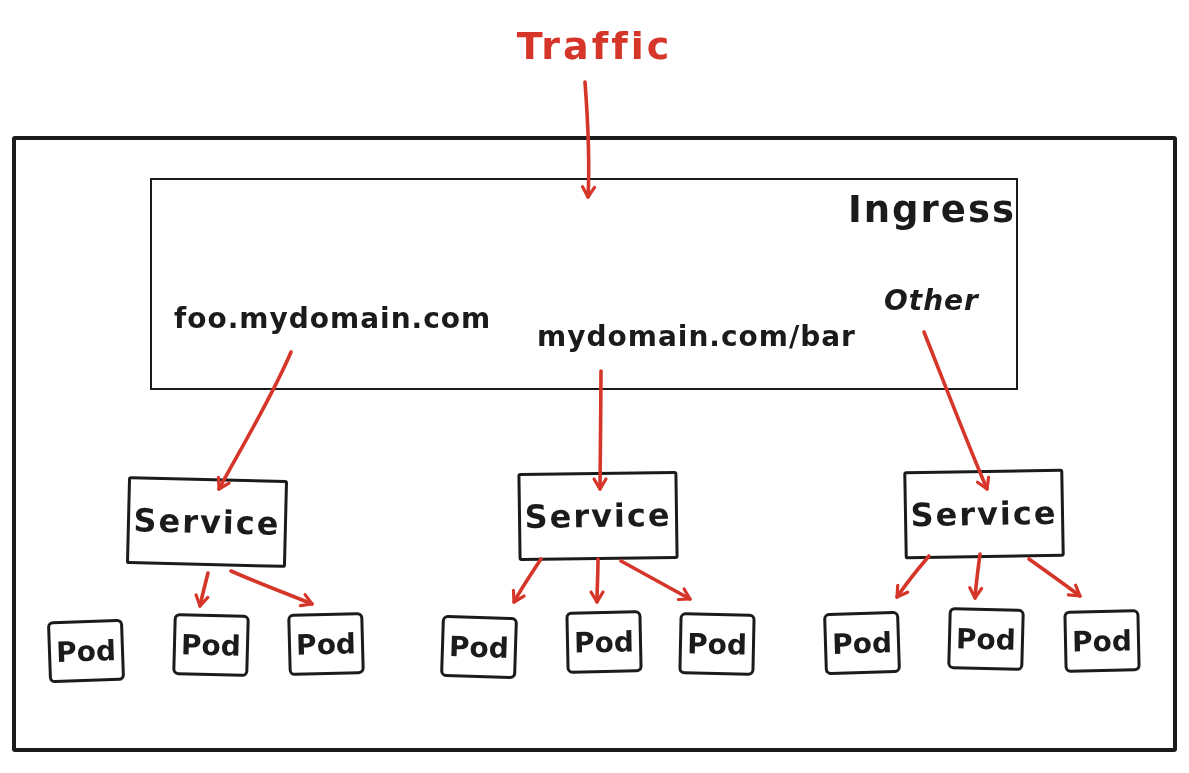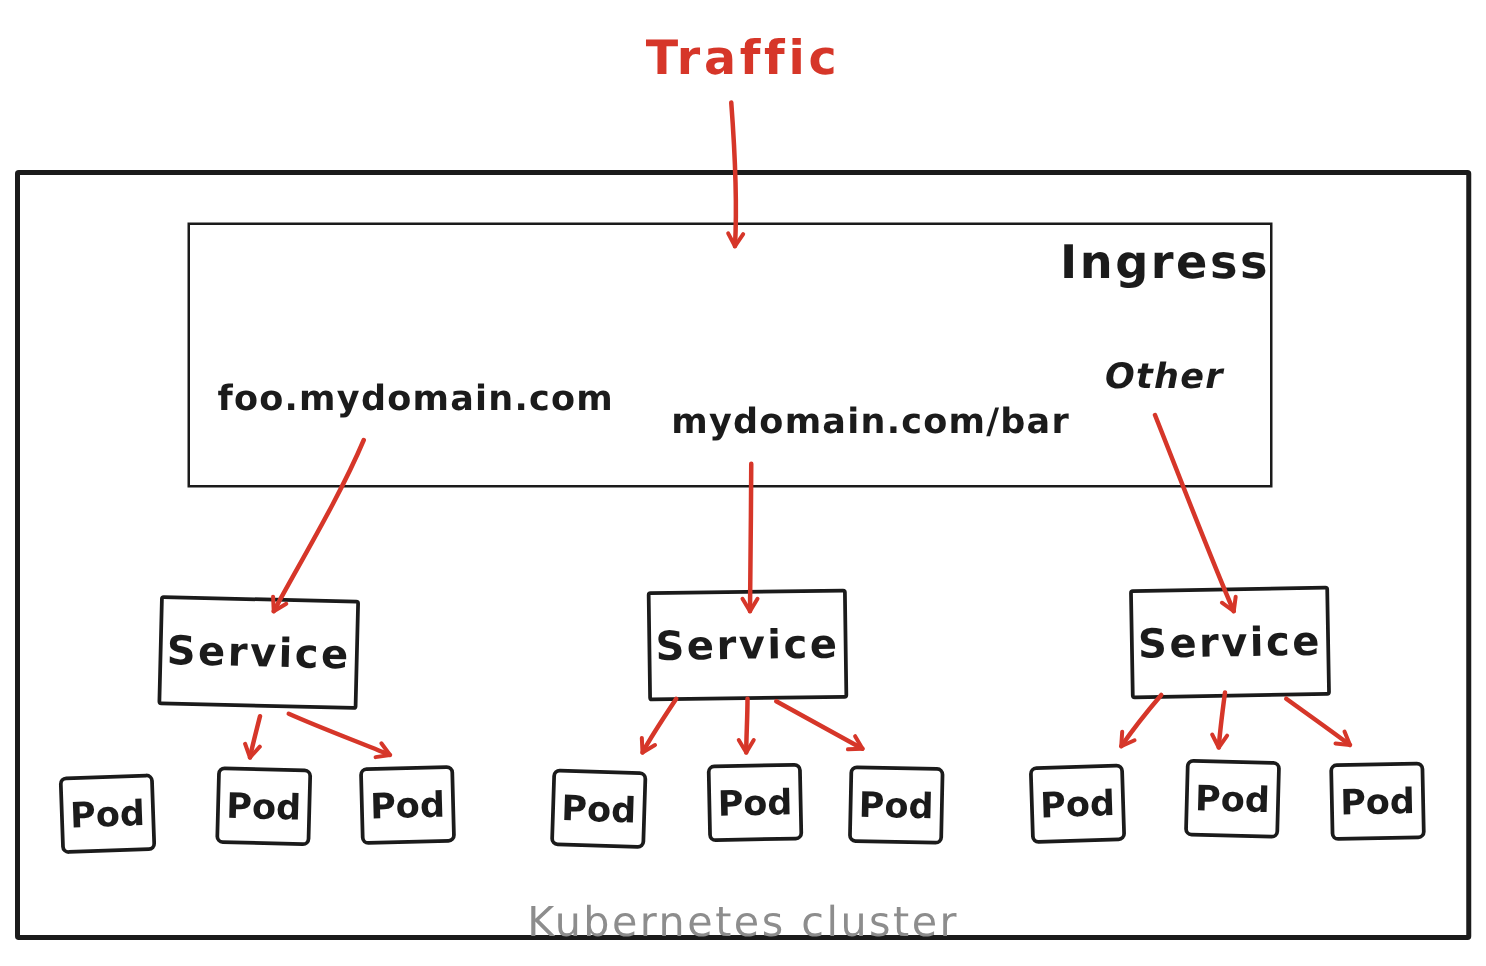--- a/index.html
+++ b/index.html
@@ -112,21 +112,20 @@
   }
 </style>
 </head>
 <body>
 
 <div class="canvas">
 
   <div class="label traffic-label">Traffic</div>
 
   <div class="cluster-box"></div>
-  <div class="label cluster-label">Kubernetes cluster</div>
 
   <div class="ingress-box">
     <div class="label ingress-title">Ingress</div>
     <div class="label rule rule-foo">foo.mydomain.com</div>
     <div class="label rule rule-bar">mydomain.com/bar</div>
     <div class="label rule rule-other">Other</div>
   </div>
 
   <div class="service-box service-1">Service</div>
   <div class="service-box service-2">Service</div>

